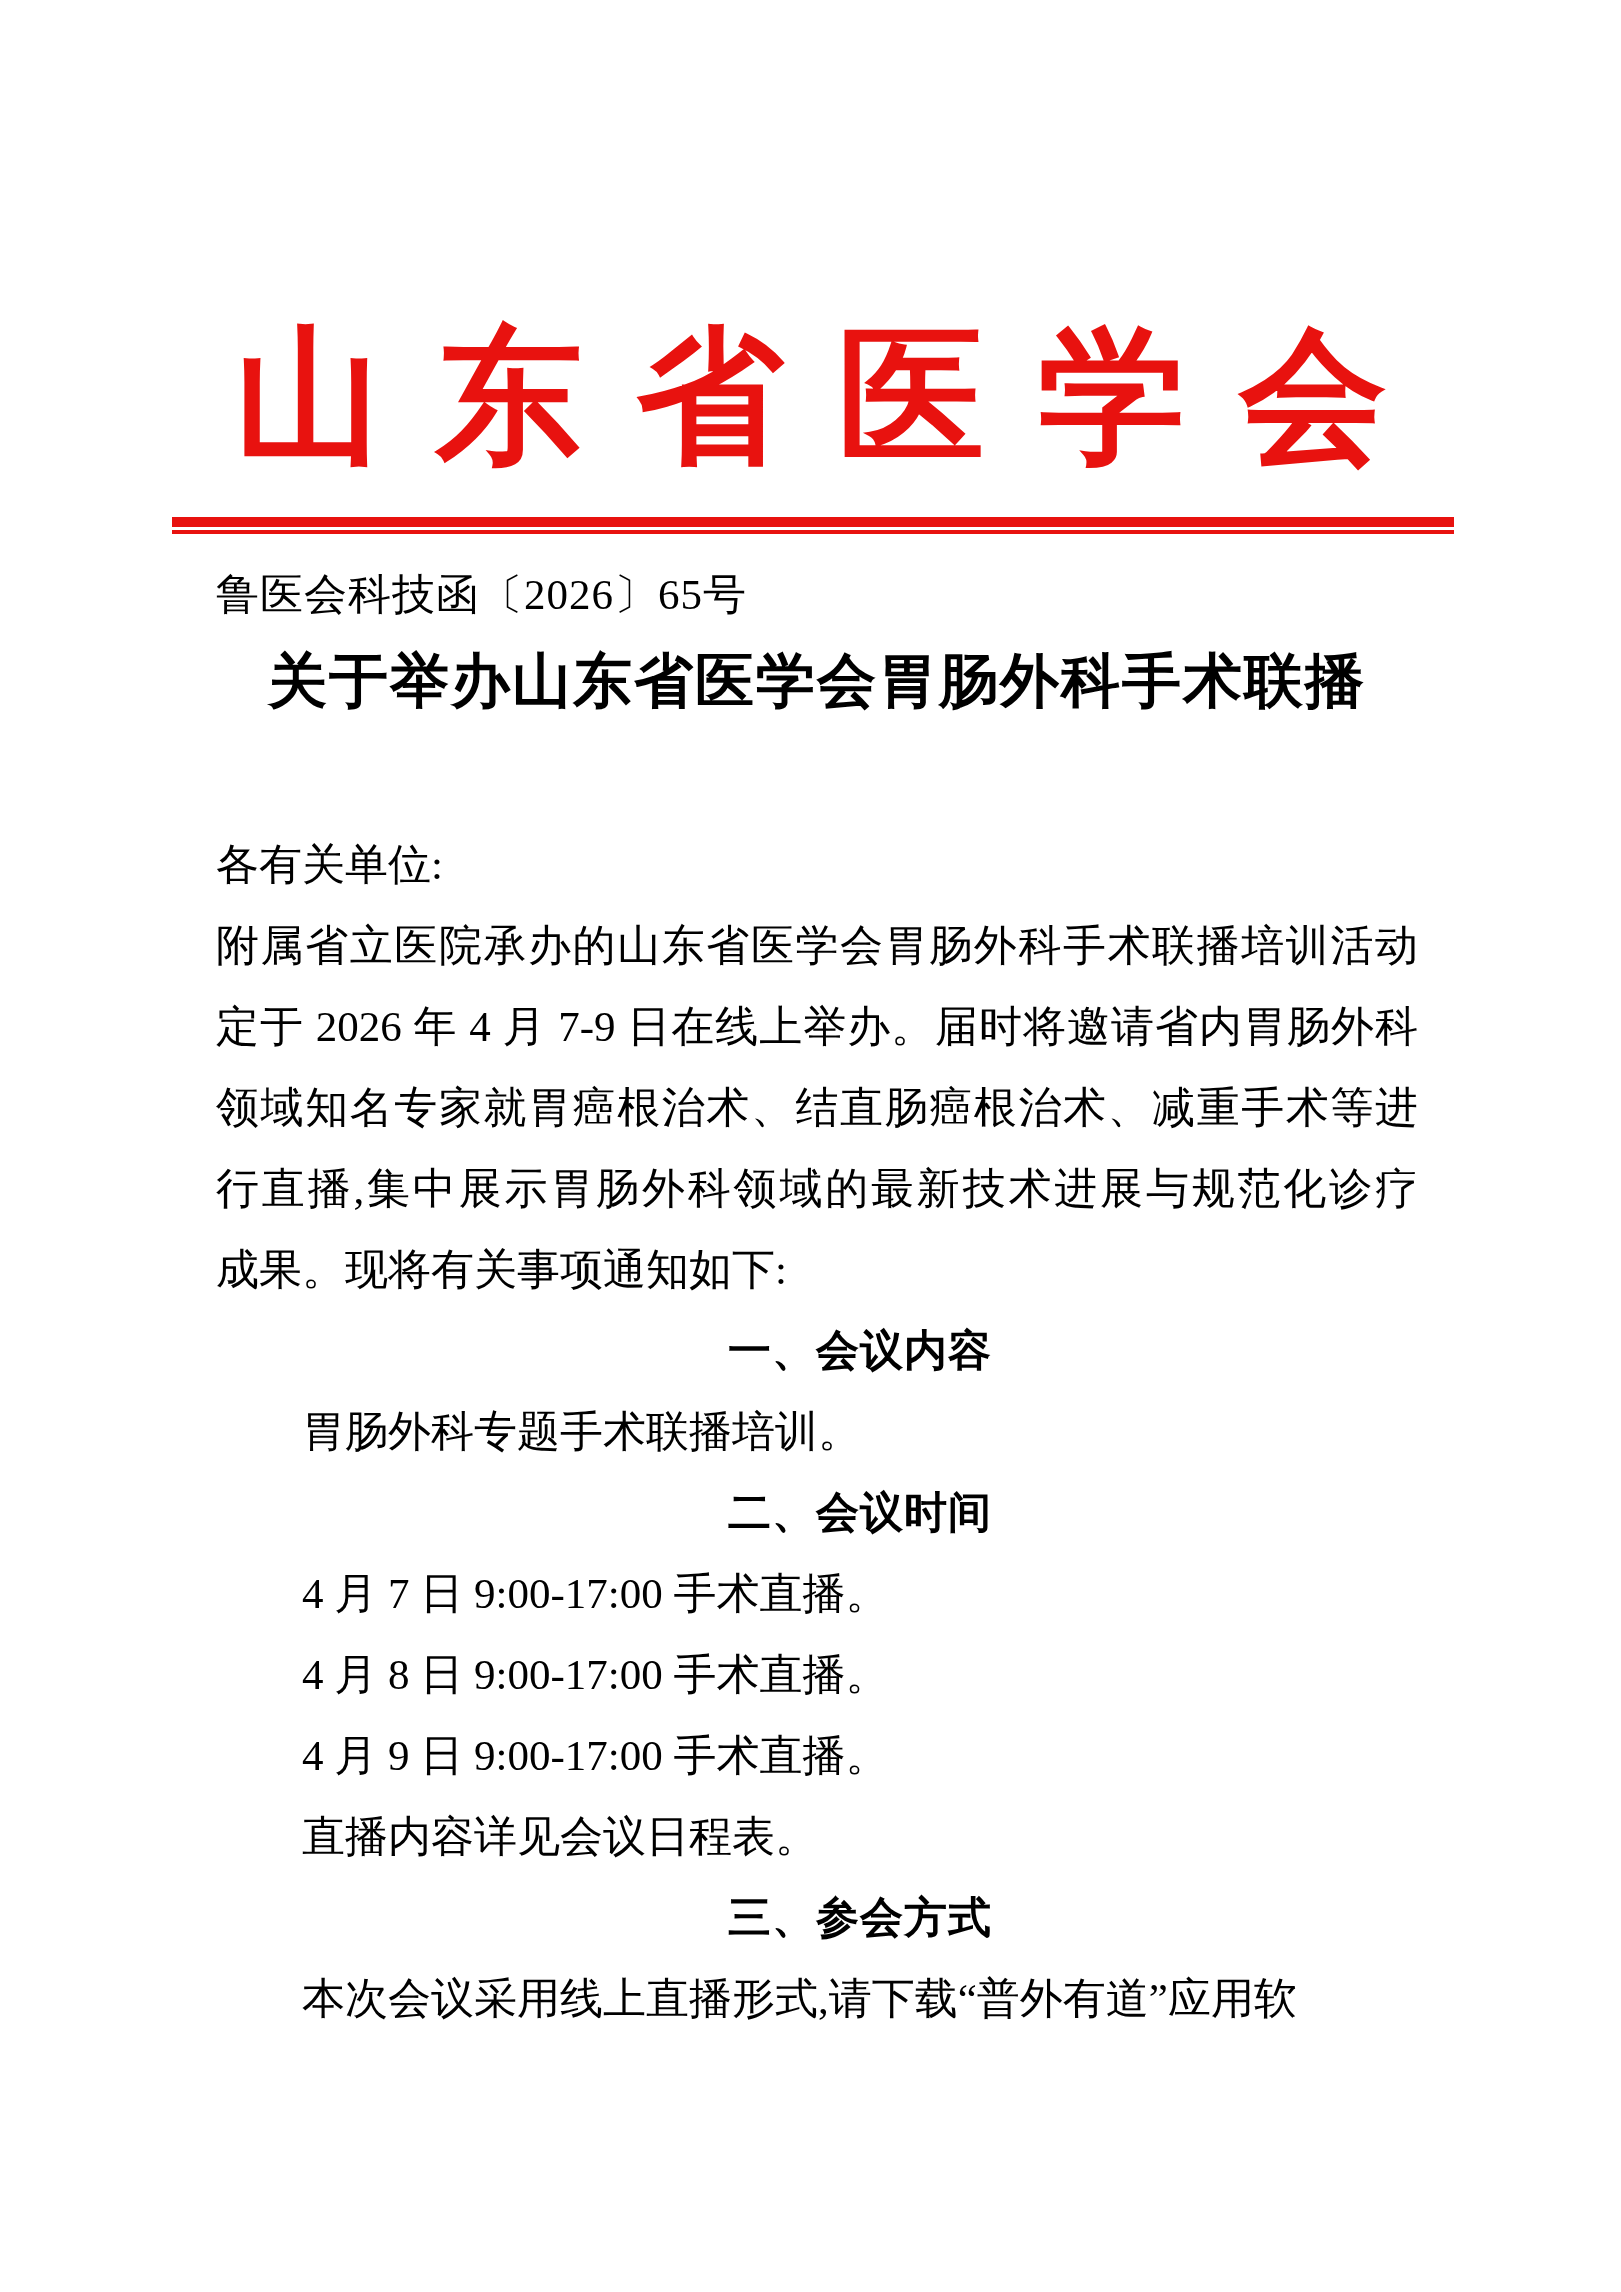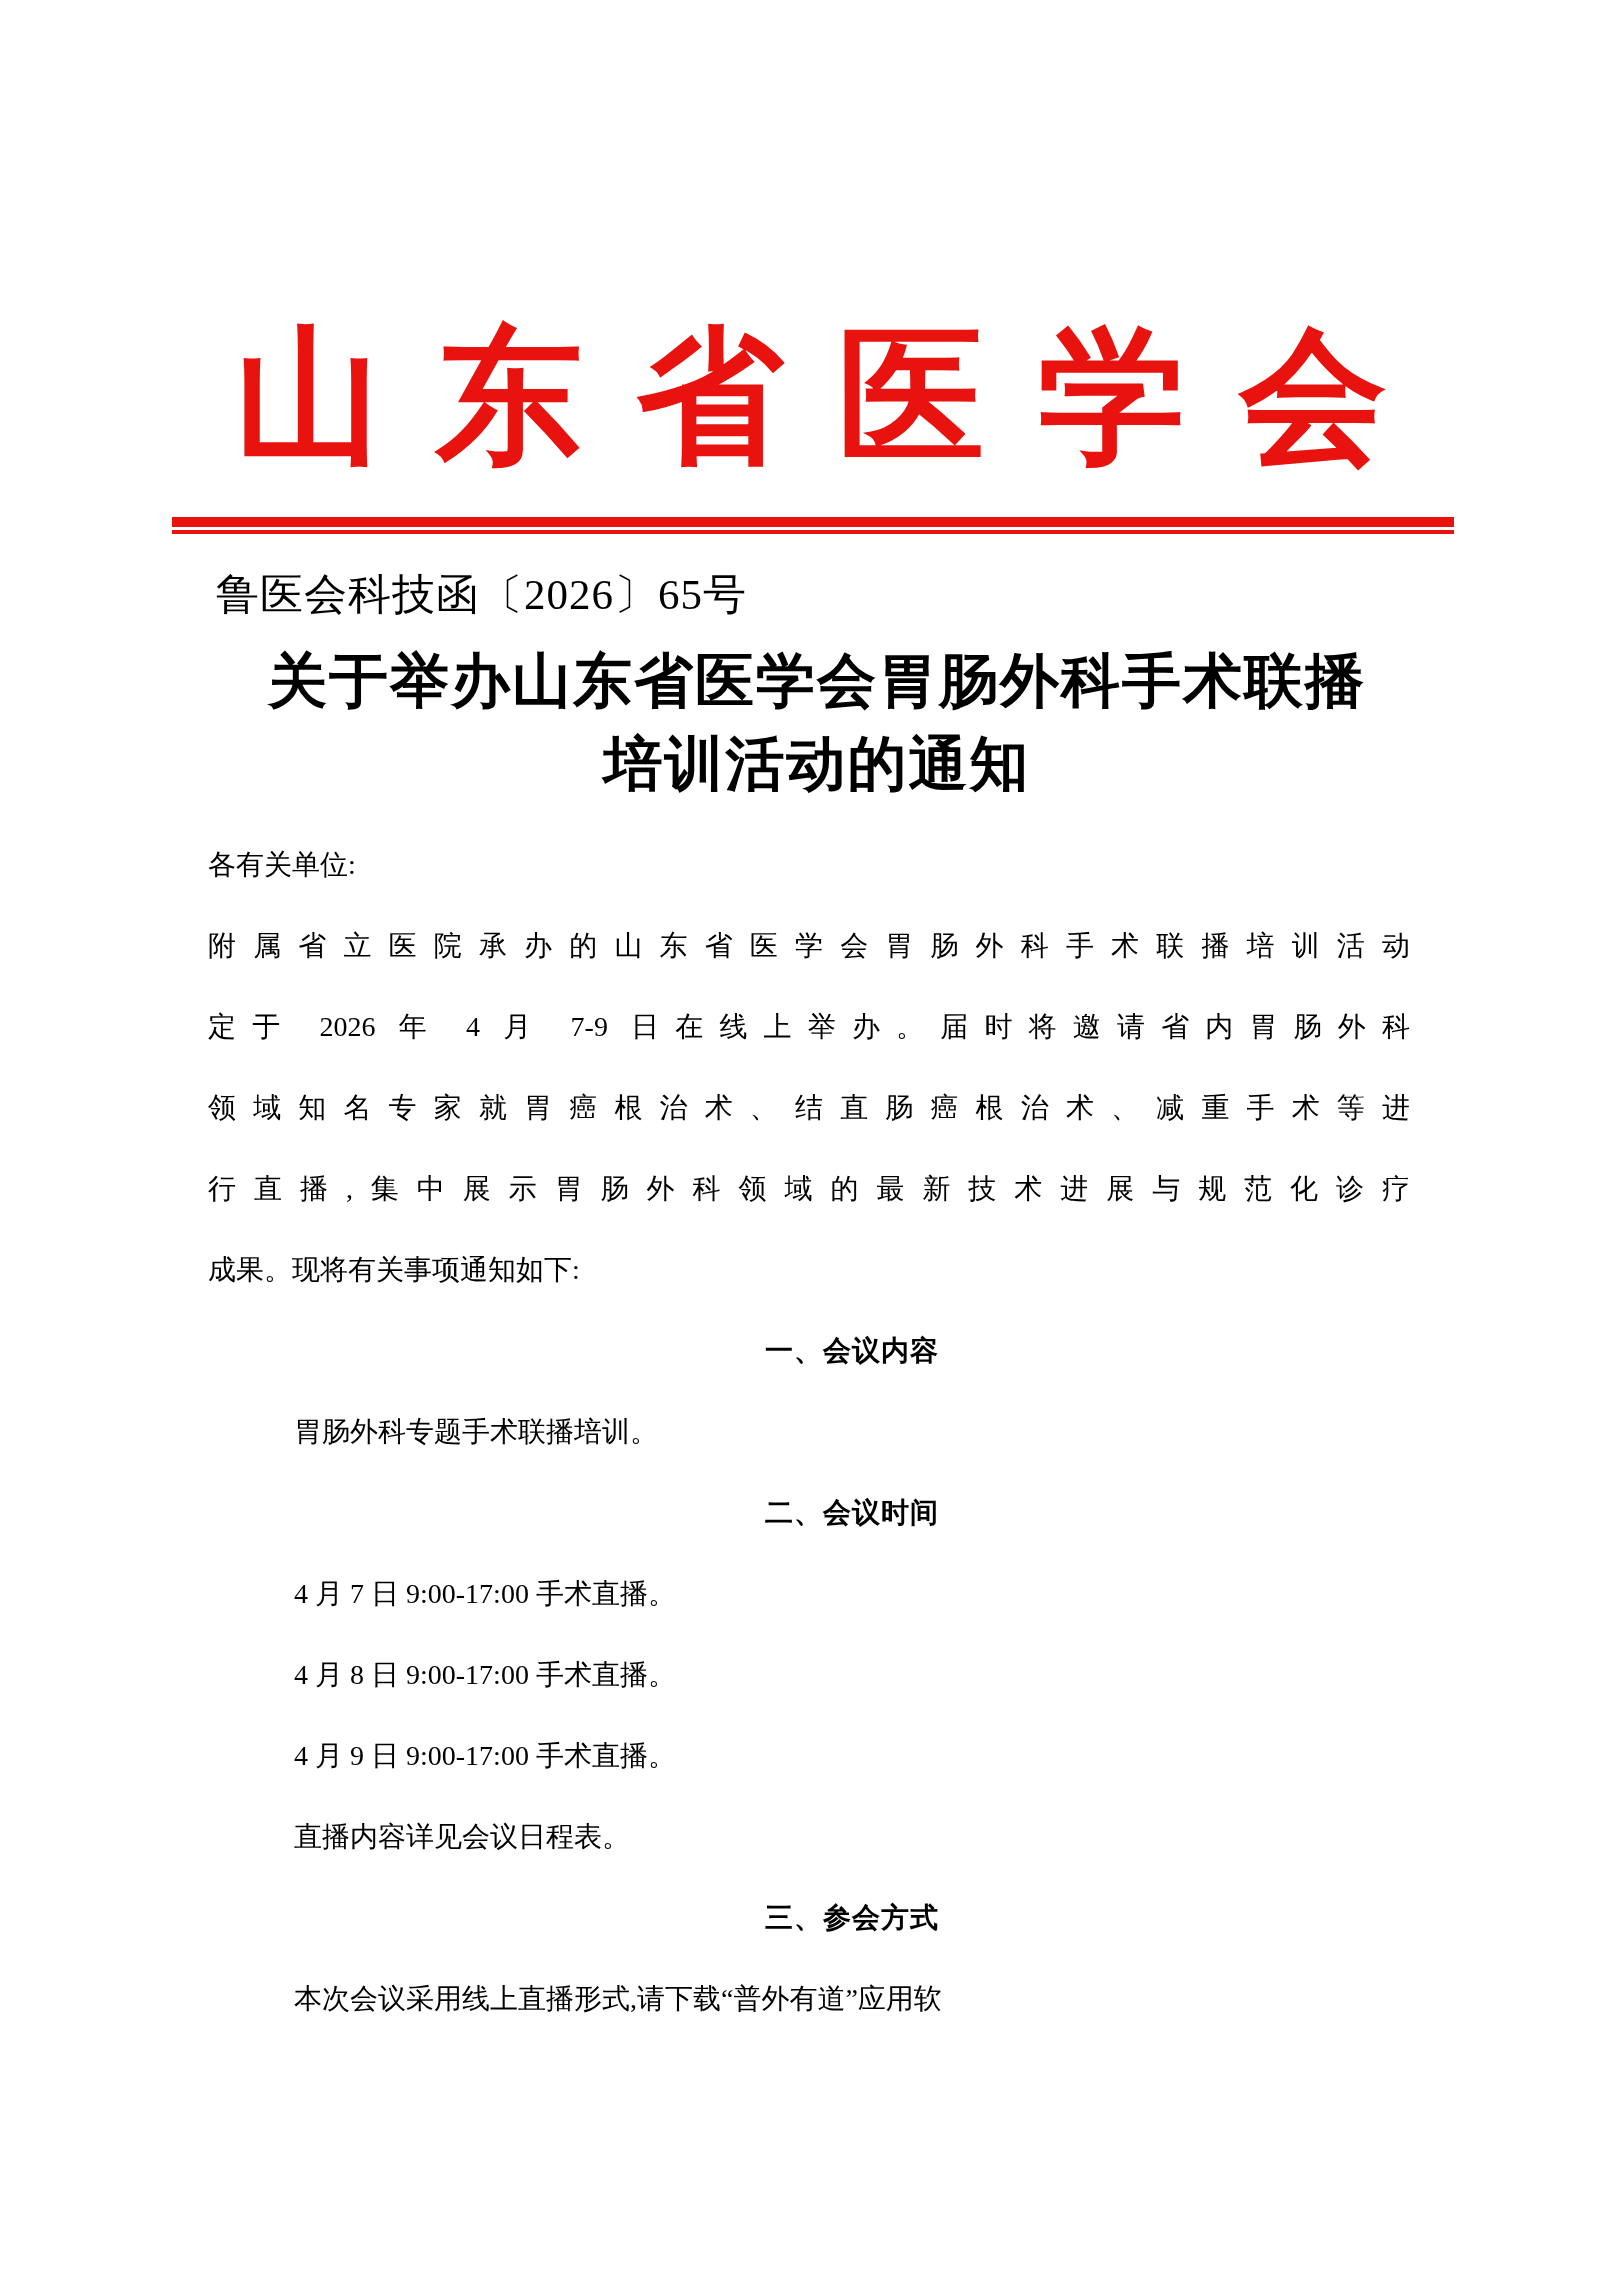--- a/index.html
+++ b/index.html
@@ -68,23 +68,23 @@
     line-height: 83px;
     font-weight: bold;
     letter-spacing: 2px;
     font-family: "Liberation Sans", "DejaVu Sans", sans-serif;
   }
 
   
   .body-block {
     position: absolute;
     top: 824px;
-    left: 208px;
+    left: 216px;
     width: 1202px;
-    font-size: 28px;
+    font-size: 43px;
     line-height: 81px;
   }
   .line { min-height: 81px; }
   .indent { text-indent: 86px; }
   .fill {
     text-align: justify;
     text-align-last: justify;
   }
   .heading {
     font-weight: bold;
@@ -103,21 +103,20 @@
   <div class="red-rule">
     <div class="rule-thick"></div>
     <div class="rule-gap"></div>
     <div class="rule-thin"></div>
   </div>
 
   <div class="doc-number">鲁医会科技函〔2026〕65号</div>
 
   <div class="title">
     <div>关于举办山东省医学会胃肠外科手术联播</div>
-    <div>培训活动的通知</div>
   </div>
 
   <div class="body-block">
     <div class="line">各有关单位:</div>
     <div class="line fill">附属省立医院承办的山东省医学会胃肠外科手术联播培训活动</div>
     <div class="line fill">定于 2026 年 4 月 7-9 日在线上举办。届时将邀请省内胃肠外科</div>
     <div class="line fill">领域知名专家就胃癌根治术、结直肠癌根治术、减重手术等进</div>
     <div class="line fill">行直播,集中展示胃肠外科领域的最新技术进展与规范化诊疗</div>
     <div class="line">成果。现将有关事项通知如下:</div>
     <div class="line indent heading">一、会议内容</div>

